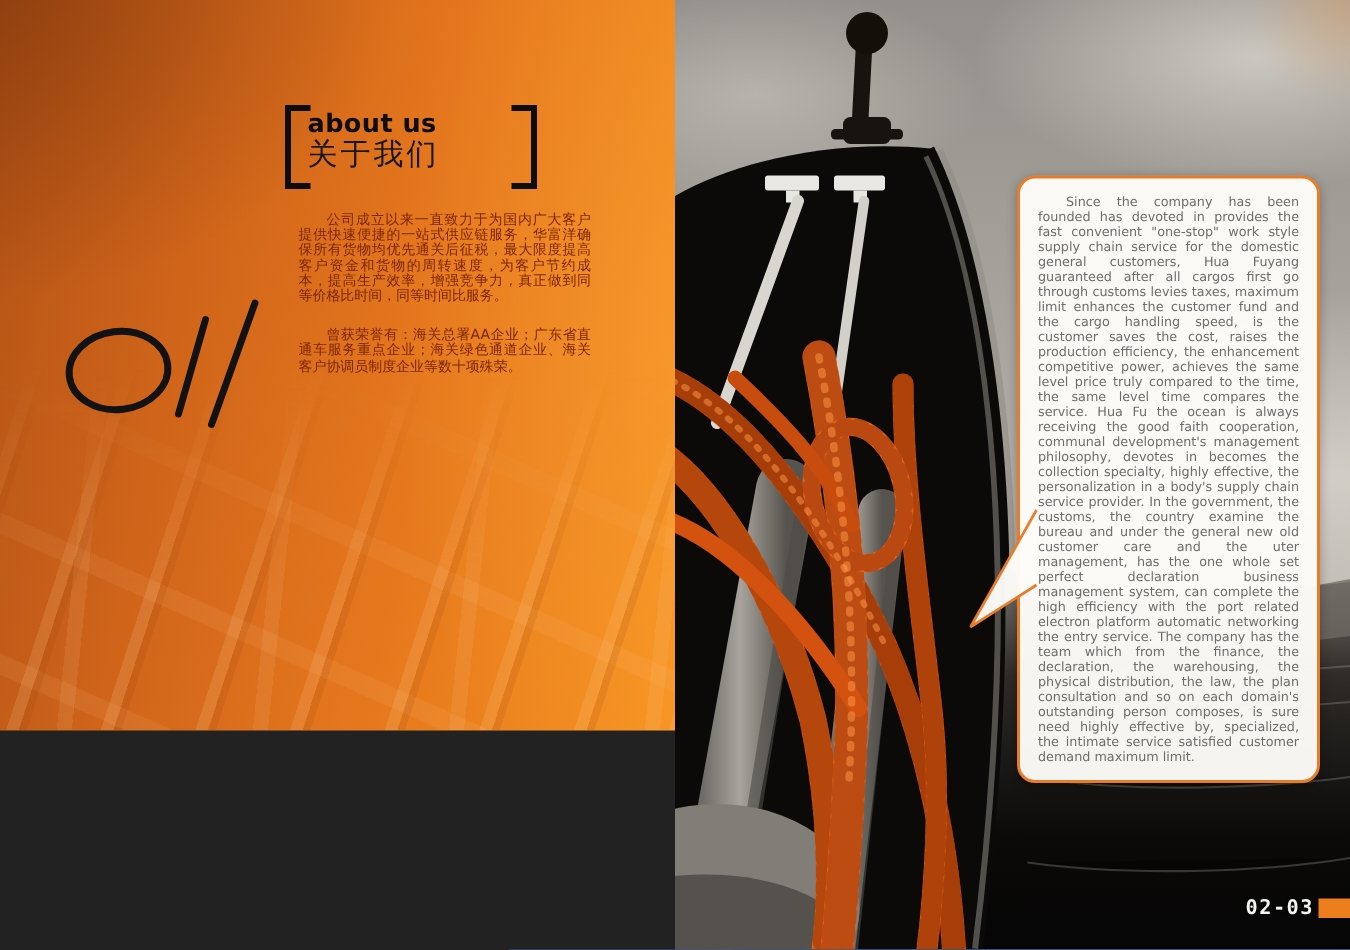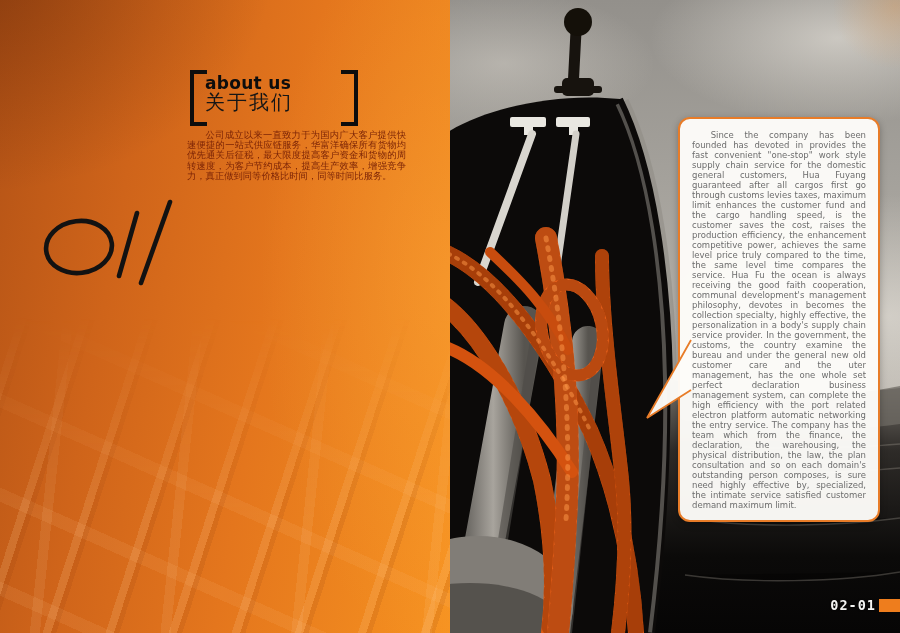--- a/index.html
+++ b/index.html
@@ -1,20 +1,20 @@
 <!DOCTYPE html>
 <html><head>
 <meta charset="utf-8">
 <style>
   html,body{margin:0;padding:0;background:#222;}
   .spread{position:relative;width:900px;height:633px;overflow:hidden;font-family:"DejaVu Sans",sans-serif;margin:0 auto;}
 
   
   .page-left{
-    position:absolute;left:0;top:0;width:450px;height:633px;overflow:hidden;
+    position:absolute;left:0;top:0;width:450px;height:487px;overflow:hidden;
     background:
       radial-gradient(ellipse 430px 330px at -6% -6%, rgba(70,24,4,.38), transparent 70%),
       radial-gradient(ellipse 260px 500px at 101% 45%, rgba(255,176,70,.30), transparent 75%),
       linear-gradient(100deg,#b45316 0%,#cf641a 28%,#e4761d 58%,#f18a1f 88%,#f79321 100%);
   }
   .pipes-overlay{
     position:absolute;left:0;right:0;bottom:0;height:52%;
     background:
       repeating-linear-gradient(108deg, transparent 0 22px, rgba(255,208,155,.17) 22px 30px, rgba(140,60,15,.13) 30px 35px, transparent 35px 60px),
       repeating-linear-gradient(24deg, transparent 0 34px, rgba(255,195,135,.11) 34px 47px, transparent 47px 86px),
@@ -26,21 +26,21 @@
   .bracket{position:absolute;top:0;width:13px;height:48px;}
   .bracket-l{left:0;border-left:4px solid #0d0d0d;border-top:4px solid #0d0d0d;border-bottom:4px solid #0d0d0d;}
   .bracket-r{right:0;border-right:4px solid #0d0d0d;border-top:4px solid #0d0d0d;border-bottom:4px solid #0d0d0d;}
   .header-text{position:absolute;left:15px;top:3px;}
   .title-en{font-size:17px;font-weight:bold;color:#0d0d0d;line-height:20px;letter-spacing:.3px;}
   .title-zh{font-size:20px;color:#161616;line-height:18px;letter-spacing:2px;}
   .chapter-num{position:absolute;left:40px;top:198px;width:136px;height:88px;}
   .sr-only{position:absolute;width:1px;height:1px;overflow:hidden;clip:rect(0 0 0 0);}
   .body-text{position:absolute;left:183px;top:126px;width:227px;color:#7c2406;
     font-size:9.3px;line-height:10.2px;text-align:justify;}
-  .body-text p{margin:4px;text-indent:2em;}
+  .body-text p{margin:16px;text-indent:2em;}
   .body-text p.gap{margin-top:4px;}
 
   
   .page-right{
     position:absolute;left:450px;top:0;width:450px;height:633px;overflow:hidden;background:#3b82f6;
   }
   .sky{
     position:absolute;inset:0;
     background:
       radial-gradient(circle 90px at 99% 1%, rgba(242,150,60,.28), transparent 70%),
@@ -89,20 +89,21 @@
         <g fill="none" stroke="#121212" stroke-width="4.6" stroke-linecap="round">
           <ellipse cx="39" cy="49" rx="33" ry="26" transform="rotate(-7 39 49)"></ellipse>
           <path d="M 97 15 L 79 78"></path>
           <path d="M 130 4 L 101 85"></path>
         </g>
       </svg>
     </div>
 
     <div class="body-text">
       <p>公司成立以来一直致力于为国内广大客户提供快速便捷的一站式供应链服务，华富洋确保所有货物均优先通关后征税，最大限度提高客户资金和货物的周转速度，为客户节约成本，提高生产效率，增强竞争力，真正做到同等价格比时间，同等时间比服务。</p>
+      <p>曾获荣誉有：海关总署AA企业；广东省直通车服务重点企业；海关绿色通道企业、海关客户协调员制度企业等数十项殊荣。</p>
     </div>
   </section>
 
   <section class="page-right">
     <div class="sky"></div>
 
     <svg class="photo-svg" width="450" height="633" viewBox="0 0 450 633">
       <defs>
         <linearGradient id="gwater" x1="0" y1="380" x2="0" y2="633" gradientUnits="userSpaceOnUse">
           <stop offset="0" stop-color="#7a756e"></stop>
@@ -179,18 +180,18 @@
 
     <div class="speech-bubble">
       <p class="bubble-text">Since the company has been founded has devoted in provides the fast convenient "one-stop" work style supply chain service for the domestic general customers, Hua Fuyang guaranteed after all cargos first go through customs levies taxes, maximum limit enhances the customer fund and the cargo handling speed, is the customer saves the cost, raises the production efficiency, the enhancement competitive power, achieves the same level price truly compared to the time, the same level time compares the service. Hua Fu the ocean is always receiving the good faith cooperation, communal development's management philosophy, devotes in becomes the collection specialty, highly effective, the personalization in a body's supply chain service provider. In the government, the customs, the country examine the bureau and under the general new old customer care and the uter management, has the one whole set perfect declaration business management system, can complete the high efficiency with the port related electron platform automatic networking the entry service. The company has the team which from the finance, the declaration, the warehousing, the physical distribution, the law, the plan consultation and so on each domain's outstanding person composes, is sure need highly effective by, specialized, the intimate service satisfied customer demand maximum limit.</p>
     </div>
     <svg class="bubble-tail" width="60" height="100" viewBox="0 0 60 100">
       <polygon points="46,8 2,86 46,58" fill="rgba(253,252,249,0.97)"></polygon>
       <path d="M 46 8 L 2 86 L 46 58" fill="none" stroke="#e87c28" stroke-width="1.8"></path>
     </svg>
 
     <div class="folio">
-      <span class="folio-num">02-01</span>
+      <span class="folio-num">02-03</span>
       <span class="folio-bar"></span>
     </div>
   </section>
 
 </div>
 
 </body></html>

